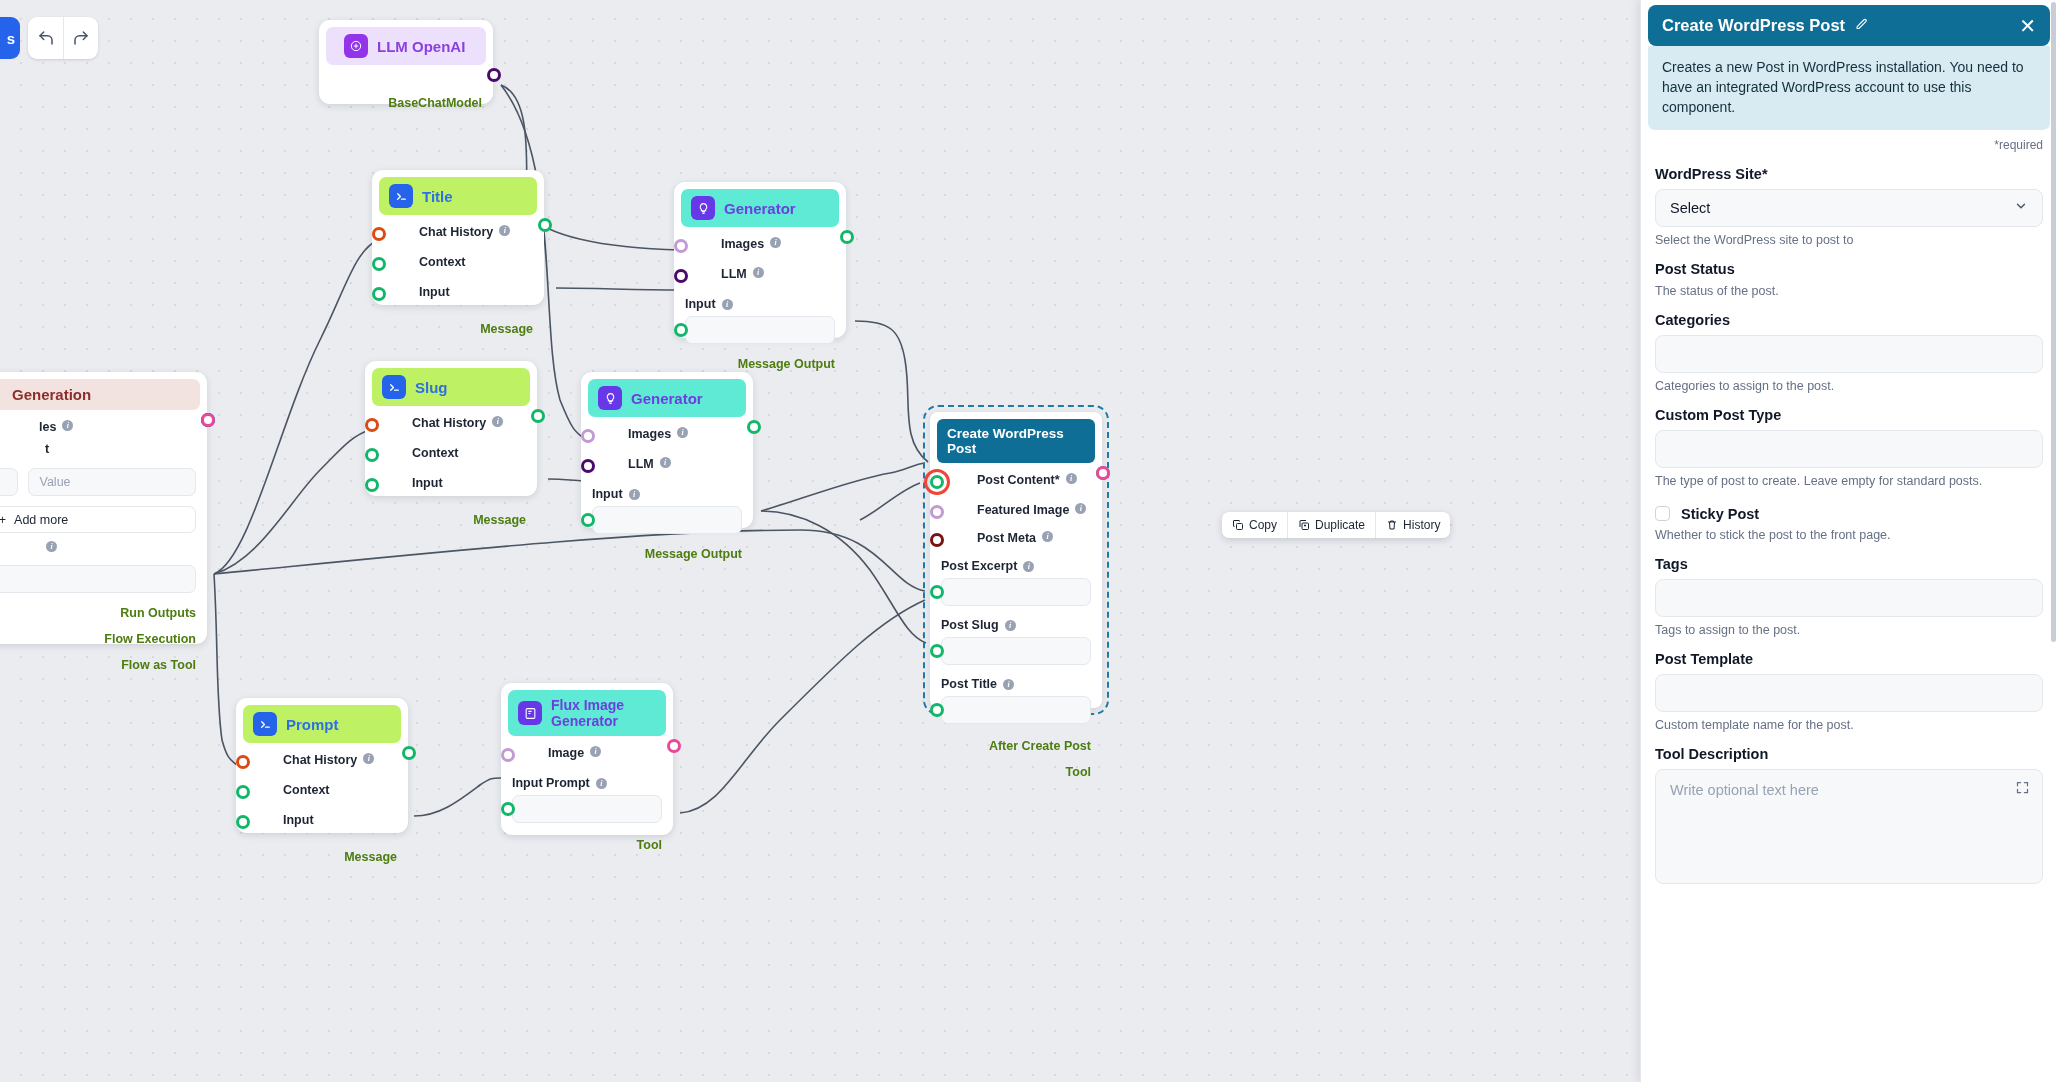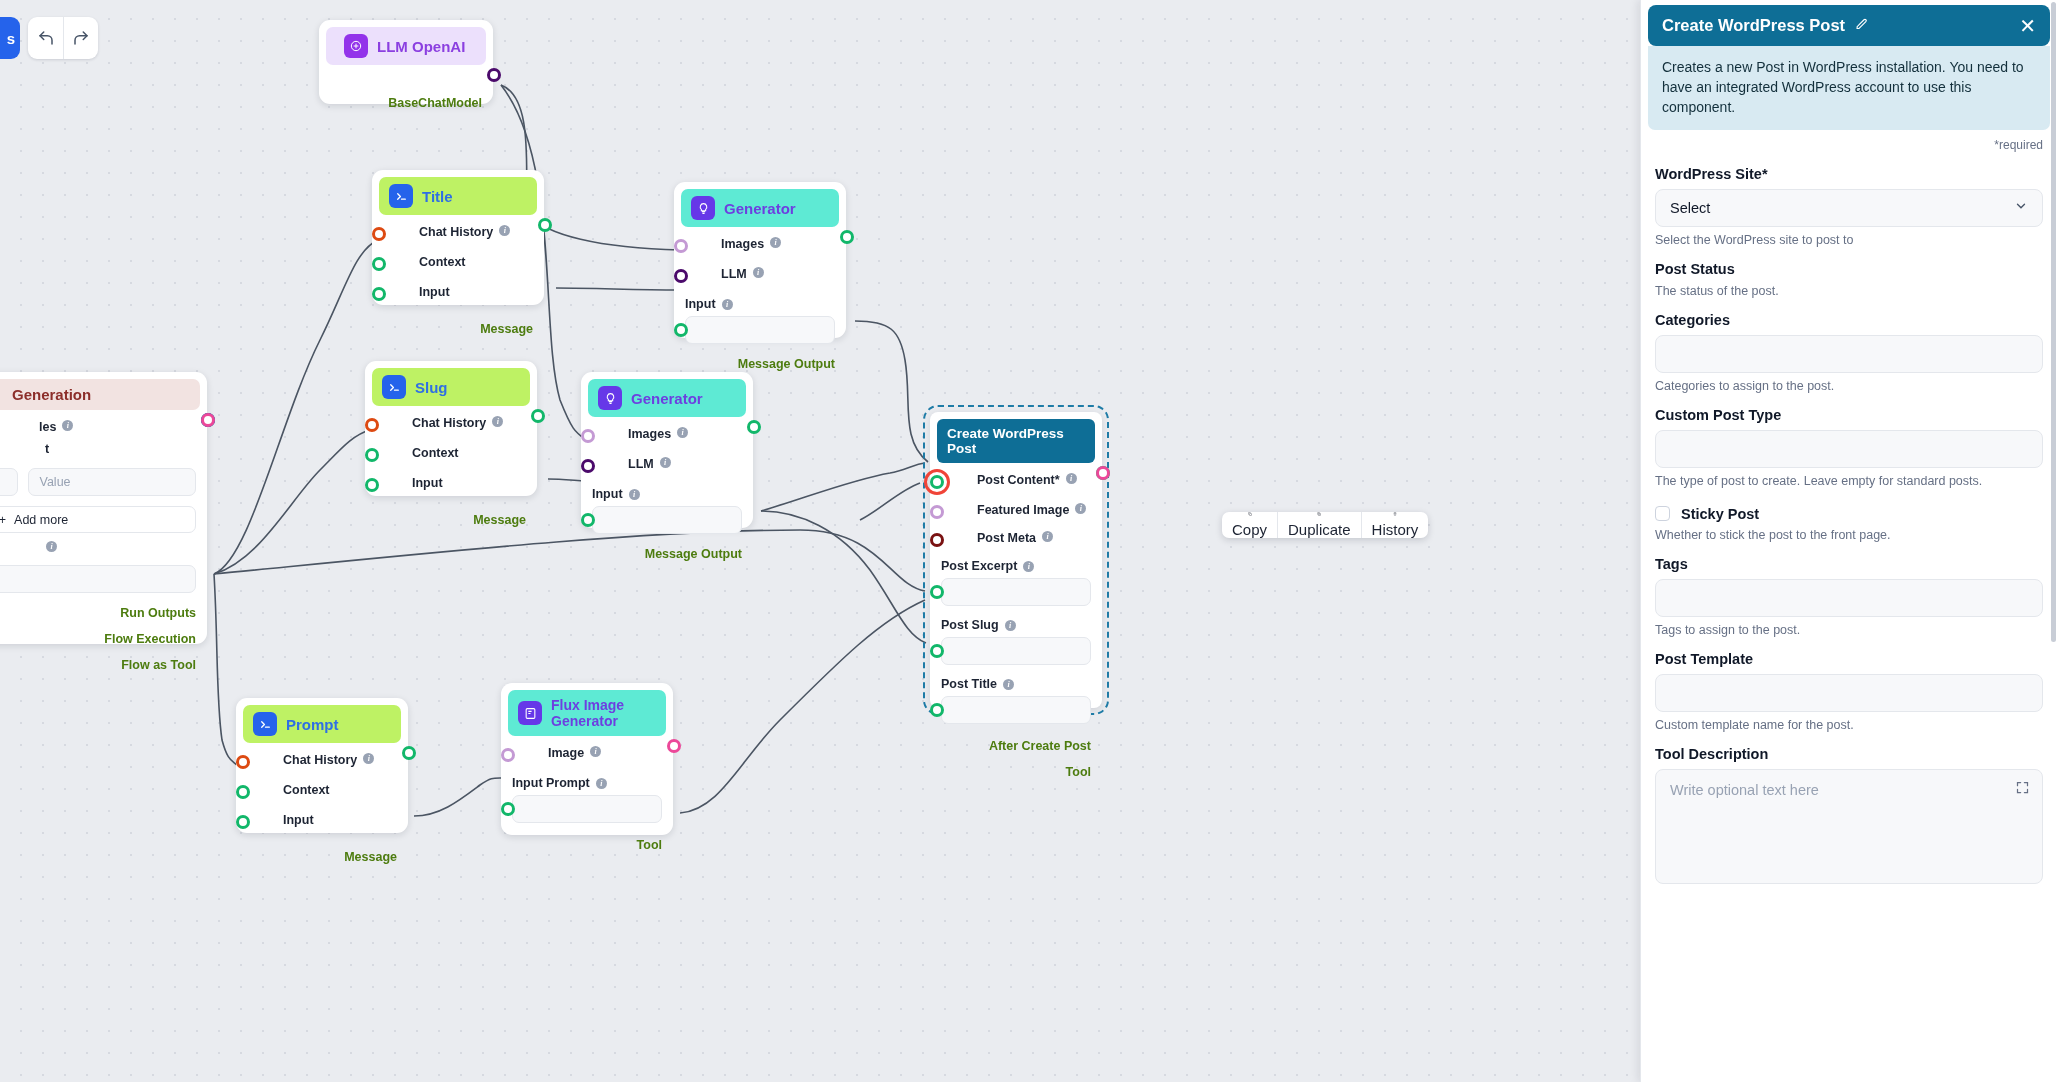--- a/index.html
+++ b/index.html
@@ -100,21 +100,21 @@
   
   .selected {
     outline:2px dashed #1e7ba6; outline-offset:5px; border-radius:8px;
   }
   .node-toolbar {
     position:absolute; display:flex; background:#fff; border-radius:7px;
     box-shadow:0 2px 7px rgba(16,24,40,.17); overflow:hidden; height:26px;
   }
   .node-toolbar div {
     display:flex; align-items:center; gap:5px; padding:0 10px;
-    font-size:15px; color:#1d2433; cursor:pointer; font-weight:500;flex-direction:column;
+    font-size:12px; color:#1d2433; cursor:pointer; font-weight:500;
   }
   .node-toolbar div + div { border-left:1px solid #e4e7ec; }
 
   
   #panel {
     position:absolute; right:0; top:0; width:417px; height:1082px;
     background:#fff; box-shadow:-2px 0 9px rgba(16,24,40,.10);
     border-left:1px solid #e4e7ec; overflow:hidden;
   }
   .p-head {

